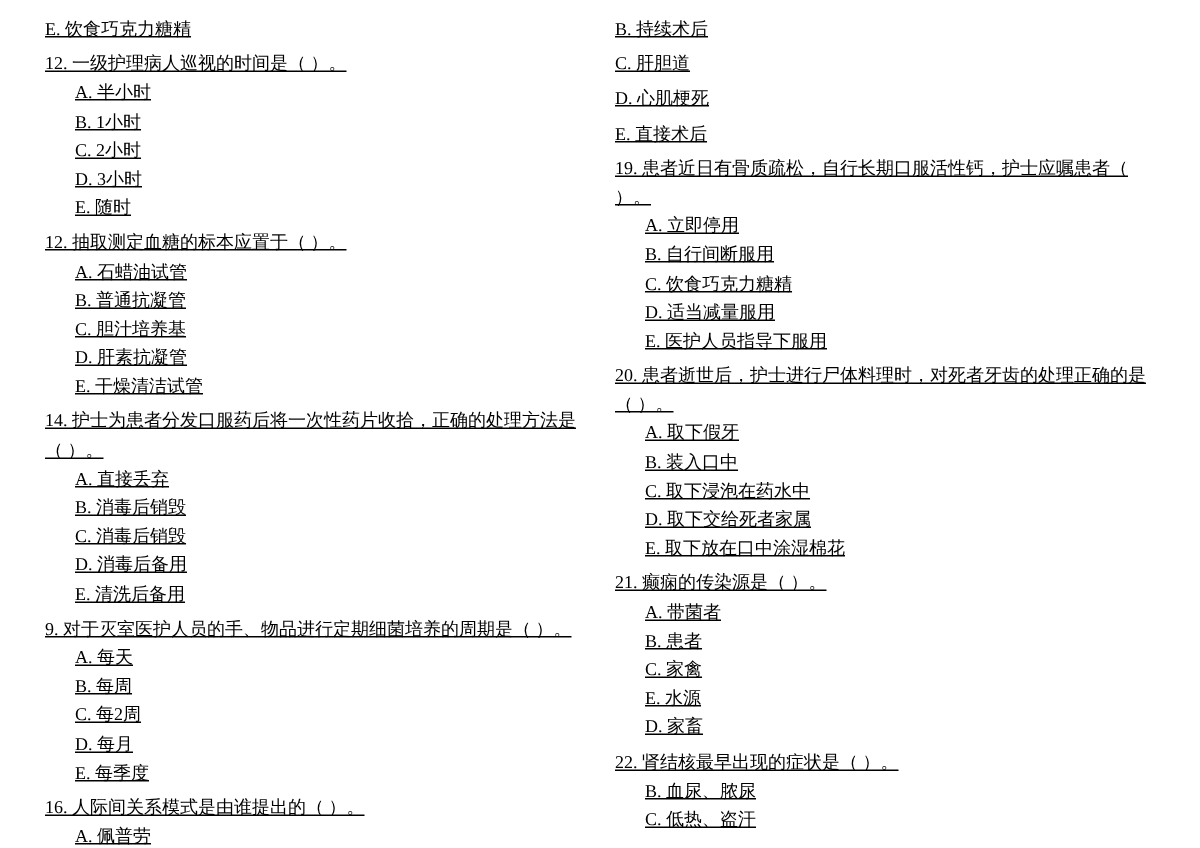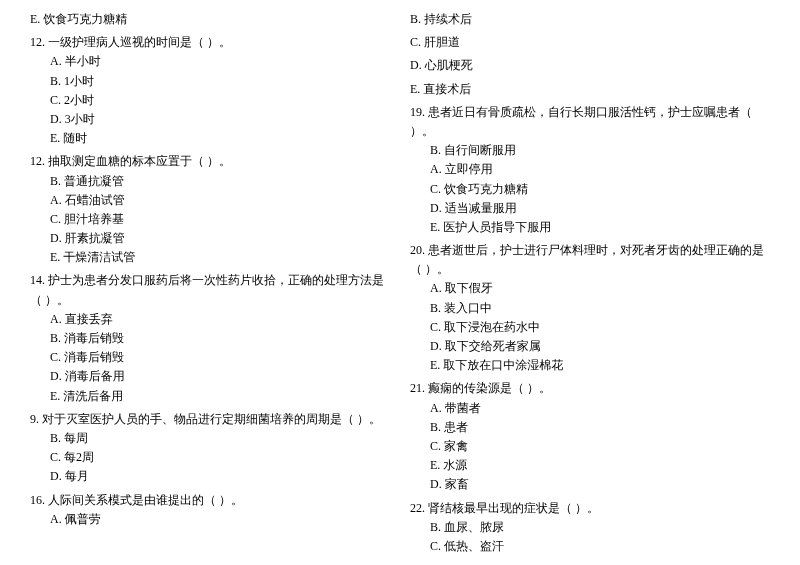--- a/index.html
+++ b/index.html
@@ -15,20 +15,21 @@
       width: 800px;
       min-height: 565px;
       padding: 10px 30px;
     }
     .page {
       width: 100%;
     }
     .question-block {
       margin-bottom: 4px;
       line-height: 1.6;
+      text-decoration: underline;
     }
     .question-title {
       font-size: 12px;
       line-height: 1.6;
     }
     .option {
       padding-left: 20px;
       font-size: 12px;
       line-height: 1.6;
     }
@@ -58,39 +59,41 @@
         <div class="question-block">
           <div class="question-title">12. 一级护理病人巡视的时间是（    ）。</div>
           <div class="option">A. 半小时</div>
           <div class="option">B. 1小时</div>
           <div class="option">C. 2小时</div>
           <div class="option">D. 3小时</div>
           <div class="option">E. 随时</div>
         </div>
         <div class="question-block">
           <div class="question-title">12. 抽取测定血糖的标本应置于（    ）。</div>
+          <div class="option">A. 石蜡油试管</div>
           <div class="option">B. 普通抗凝管</div>
-          <div class="option">A. 石蜡油试管</div>
           <div class="option">C. 胆汁培养基</div>
           <div class="option">D. 肝素抗凝管</div>
           <div class="option">E. 干燥清洁试管</div>
         </div>
         <div class="question-block">
           <div class="question-title">14. 护士为患者分发口服药后将一次性药片收拾，正确的处理方法是（    ）。</div>
           <div class="option">A. 直接丢弃</div>
           <div class="option">B. 消毒后销毁</div>
           <div class="option">C. 消毒后销毁</div>
           <div class="option">D. 消毒后备用</div>
           <div class="option">E. 清洗后备用</div>
         </div>
         <div class="question-block">
           <div class="question-title">9. 对于灭室医护人员的手、物品进行定期细菌培养的周期是（    ）。</div>
+          <div class="option">A. 每天</div>
           <div class="option">B. 每周</div>
           <div class="option">C. 每2周</div>
           <div class="option">D. 每月</div>
+          <div class="option">E. 每季度</div>
         </div>
         <div class="question-block">
           <div class="question-title">16. 人际间关系模式是由谁提出的（    ）。</div>
           <div class="option">A. 佩普劳</div>
         </div>
       </div>
     <div class="col-right">
 
     <div class="question-block">
           <div class="question-title">B. 持续术后</div>
@@ -99,22 +102,22 @@
           <div class="question-title">C. 肝胆道</div>
         </div>
         <div class="question-block">
           <div class="question-title">D. 心肌梗死</div>
         </div>
         <div class="question-block">
           <div class="question-title">E. 直接术后</div>
         </div>
         <div class="question-block">
           <div class="question-title">19. 患者近日有骨质疏松，自行长期口服活性钙，护士应嘱患者（    ）。</div>
+          <div class="option">A. 立即停用</div>
           <div class="option">B. 自行间断服用</div>
-          <div class="option">A. 立即停用</div>
           <div class="option">C. 饮食巧克力糖精</div>
           <div class="option">D. 适当减量服用</div>
           <div class="option">E. 医护人员指导下服用</div>
         </div>
         <div class="question-block">
           <div class="question-title">20. 患者逝世后，护士进行尸体料理时，对死者牙齿的处理正确的是（    ）。</div>
           <div class="option">A. 取下假牙</div>
           <div class="option">B. 装入口中</div>
           <div class="option">C. 取下浸泡在药水中</div>
           <div class="option">D. 取下交给死者家属</div>

